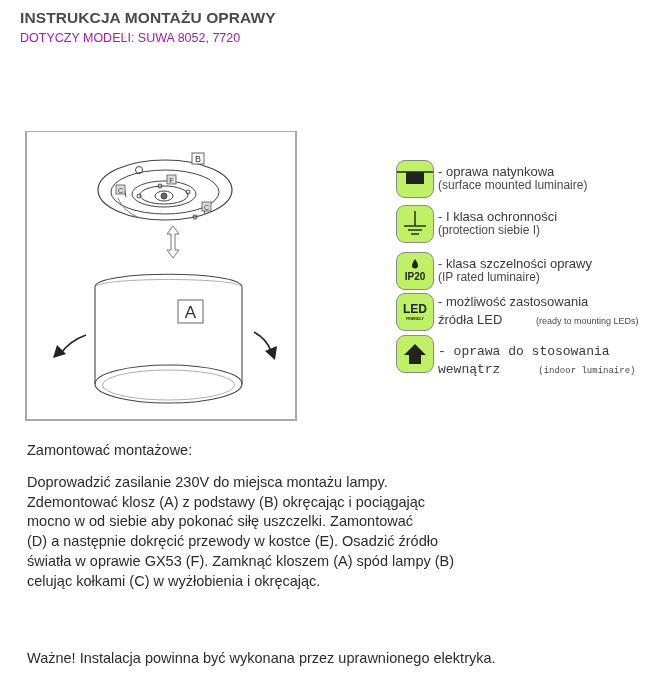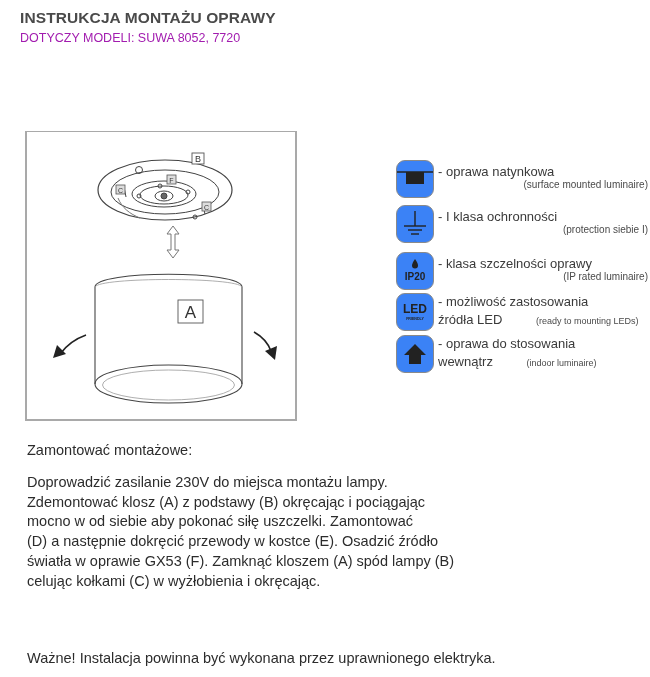--- a/index.html
+++ b/index.html
@@ -7,25 +7,25 @@
   body { position: relative; font-family: "Liberation Sans", sans-serif; color: #333333; }
 
   .title { position: absolute; left: 20px; top: 9px; font-size: 15.5px; font-weight: bold; color: #4a4a4a; letter-spacing: 0.1px; }
   .subtitle { position: absolute; left: 20px; top: 31px; font-size: 12.5px; color: #a21caf; }
 
   .figure-frame { position: absolute; left: 25px; top: 131px; width: 272px; height: 290px; border: 2px solid #a9a9a9; border-top-width: 1px; background: #ffffff; }
   .figure-frame svg { position: absolute; left: 0; top: 0; }
 
   .legend { position: absolute; left: 393px; top: 160px; width: 250px; }
   .legend-item { position: absolute; left: 0; height: 40px; width: 250px; }
-  .legend-icon { position: absolute; left: 3px; top: 0; width: 38px; height: 38px; border: 1.3px solid #8a8a8a; border-radius: 9px; background: #3b82f6; }
+  .legend-icon { position: absolute; left: 3px; top: 0; width: 38px; height: 38px; border: 1.3px solid #8a8a8a; border-radius: 9px; background: #bef264; }
   .legend-icon svg { position: absolute; left: 0; top: 0; }
   .legend-text { position: absolute; left: 45px; top: 4px; width: 210px; }
   .legend-main { font-size: 13px; color: #3a3a3a; line-height: 15px; display: block; }
-  .legend-sub { font-size: 10px; color: #4a4a4a; line-height: 12px; display: block; text-align: right; }
+  .legend-sub { font-size: 12px; color: #4a4a4a; line-height: 12px; display: block; }
   .legend-main .legend-sub-inline { font-size: 9px; color: #4a4a4a; padding-left: 30px; }
 
   .section-heading { position: absolute; left: 27px; top: 442px; font-size: 14.5px; color: #2c2c2c; }
   .instructions { position: absolute; left: 27px; top: 473px; width: 470px; font-size: 14.5px; line-height: 19.7px; color: #2c2c2c; }
   .instructions span { display: block; white-space: nowrap; }
   .warning { position: absolute; left: 27px; top: 650px; font-size: 14.5px; color: #2c2c2c; white-space: nowrap; }
 </style>
 </head>
 <body>
 
@@ -155,21 +155,21 @@
       <span class="legend-main" style="margin-top:3px;"><span>źródła LED</span> <span class="legend-sub-inline">(ready to mounting LEDs)</span></span>
     </div>
   </div>
 
   <div class="legend-item" style="top:175px;">
     <div class="legend-icon">
       <svg width="36" height="36" viewBox="0 0 36 36">
         <path d="M18 8 L29 19 L24 19 L24 28 L12 28 L12 19 L7 19 Z" fill="#222"></path>
       </svg>
     </div>
-    <div class="legend-text" style="top:1px;">
+    <div class="legend-text" style="top:9px;font-family:Liberation Mono, monospace;">
       <span class="legend-main">- oprawa do stosowania</span>
       <span class="legend-main" style="margin-top:3px;"><span>wewnątrz</span> <span class="legend-sub-inline">(indoor luminaire)</span></span>
     </div>
   </div>
 </div>
 
 <div class="section-heading">Zamontować montażowe:</div>
 <div class="instructions">
   <span>Doprowadzić zasilanie 230V do miejsca montażu lampy.</span>
   <span>Zdemontować klosz (A) z podstawy (B) okręcając i pociągając</span>

